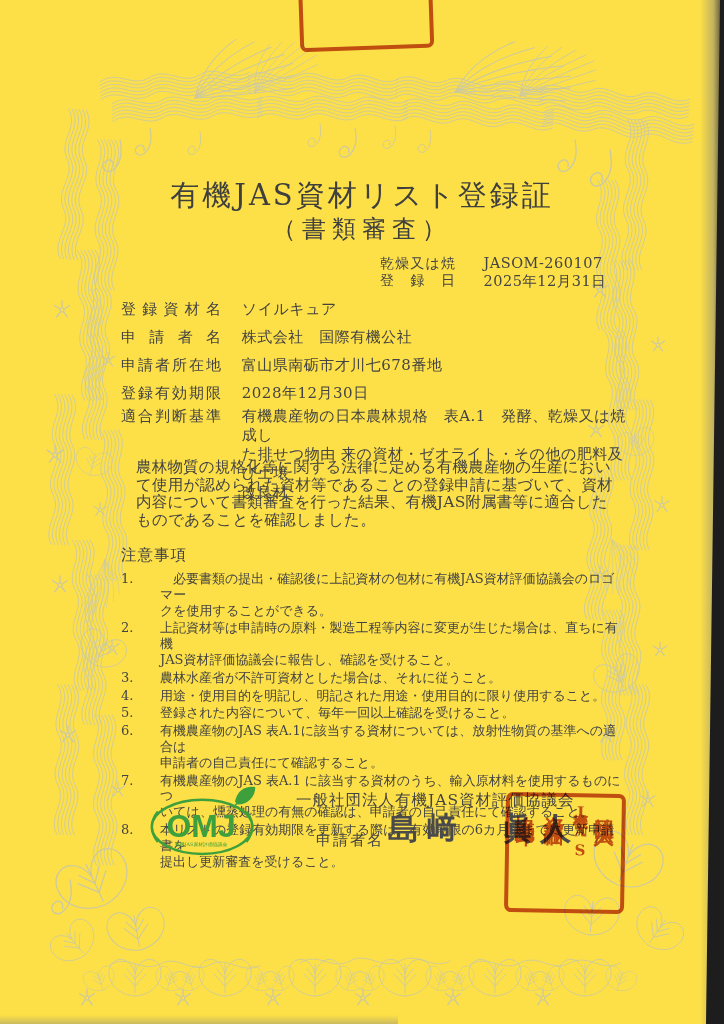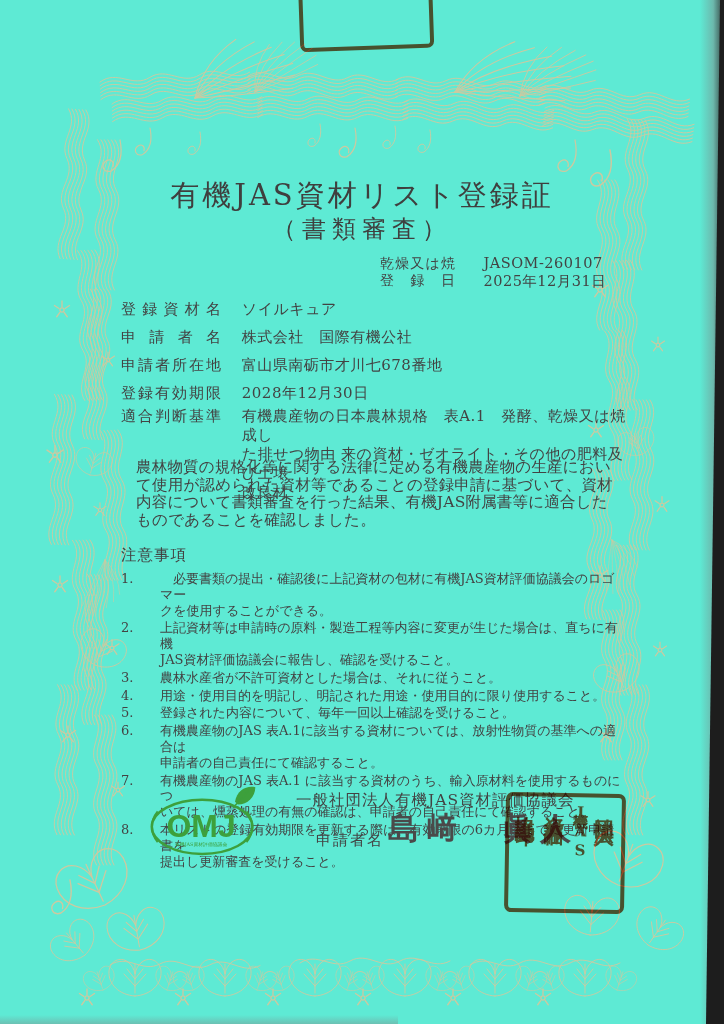--- a/index.html
+++ b/index.html
@@ -1,16 +1,16 @@
 <!DOCTYPE html>
 <html><head>
 <meta charset="utf-8">
 <style>
   html,body{margin:0;padding:0;background:#e8e8e8;}
-  .page{position:relative;width:724px;height:1024px;background:#5eead4;overflow:hidden;
+  .page{position:relative;width:724px;height:1024px;background:#fde047;overflow:hidden;
         font-family:"DejaVu Serif",serif;color:#434343;}
   
   .border-svg{position:absolute;left:0;top:0;width:724px;height:1024px;pointer-events:none;}
   
   .edge-soft{position:absolute;right:0;top:0;width:24px;height:100%;
      background:linear-gradient(to right,rgba(0,0,0,0) 0%,rgba(125,125,125,.45) 55%,rgba(45,45,45,.9) 100%);}
   .edge-dark{position:absolute;right:0;top:0;width:18px;height:100%;background:#1d1d1d;
      clip-path:polygon(78% 0,100% 0,100% 100%,0% 100%);}
   .edge-bottom{position:absolute;left:0;bottom:0;width:55%;height:9px;
      background:linear-gradient(to top,rgba(130,130,130,.4),rgba(130,130,130,0));}

